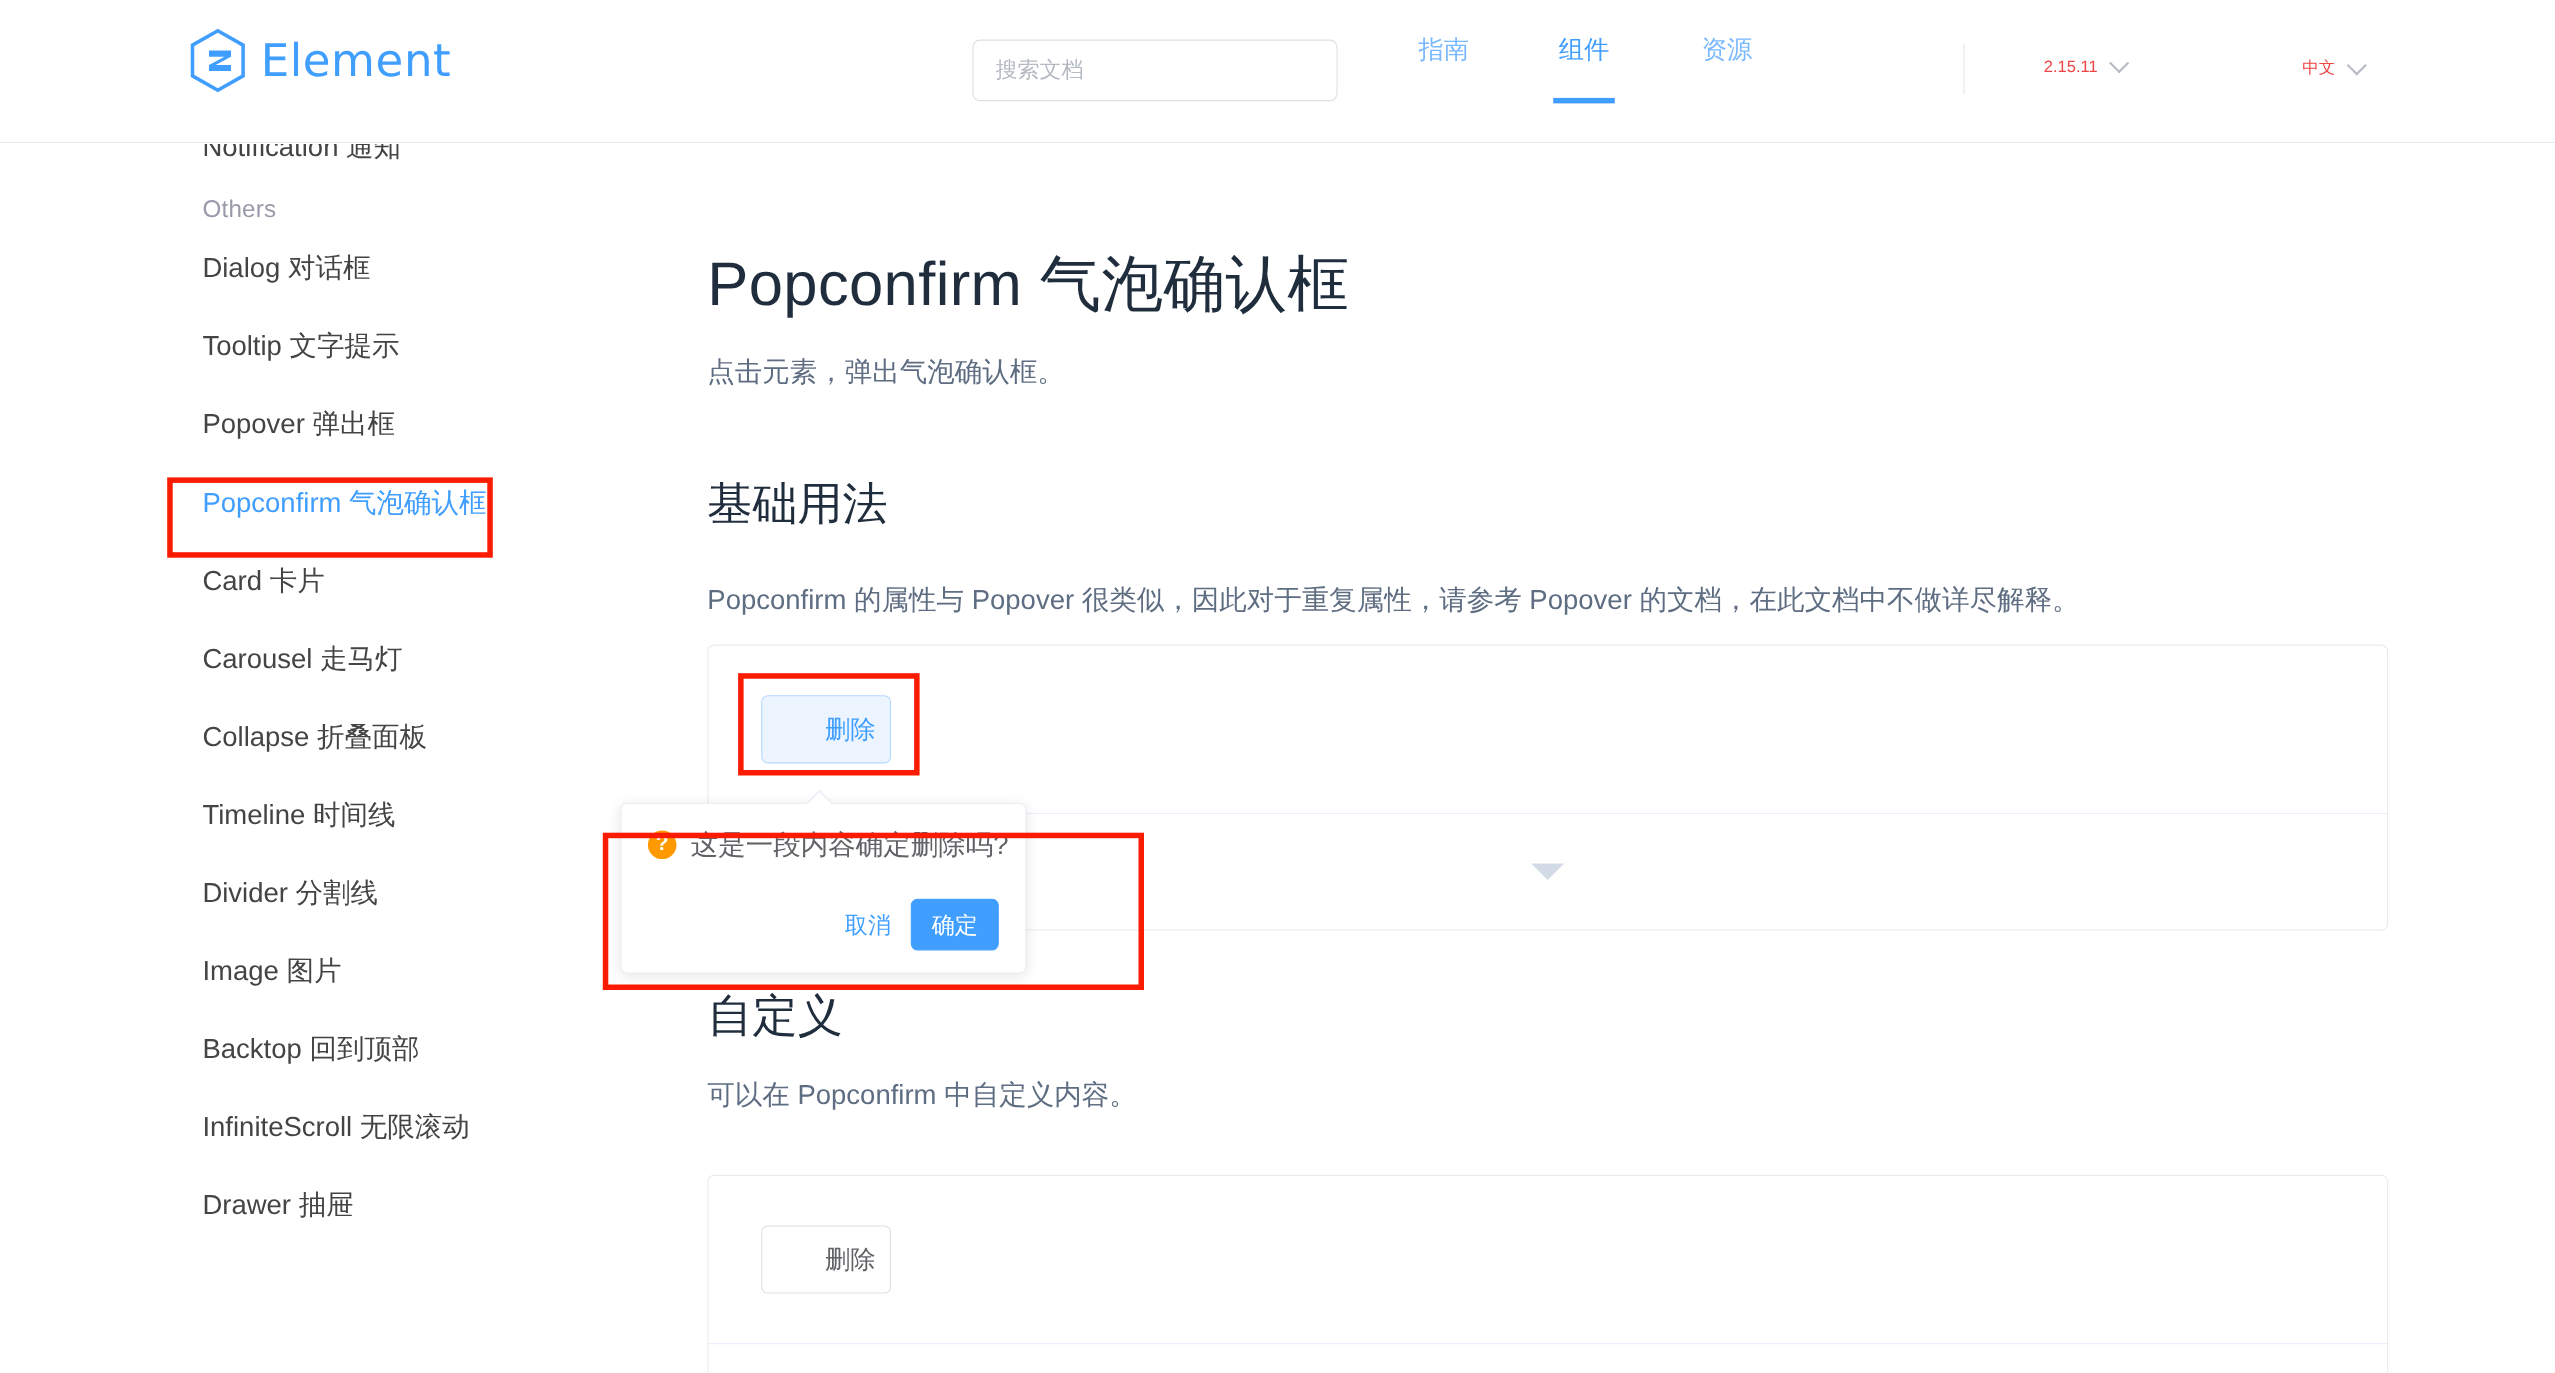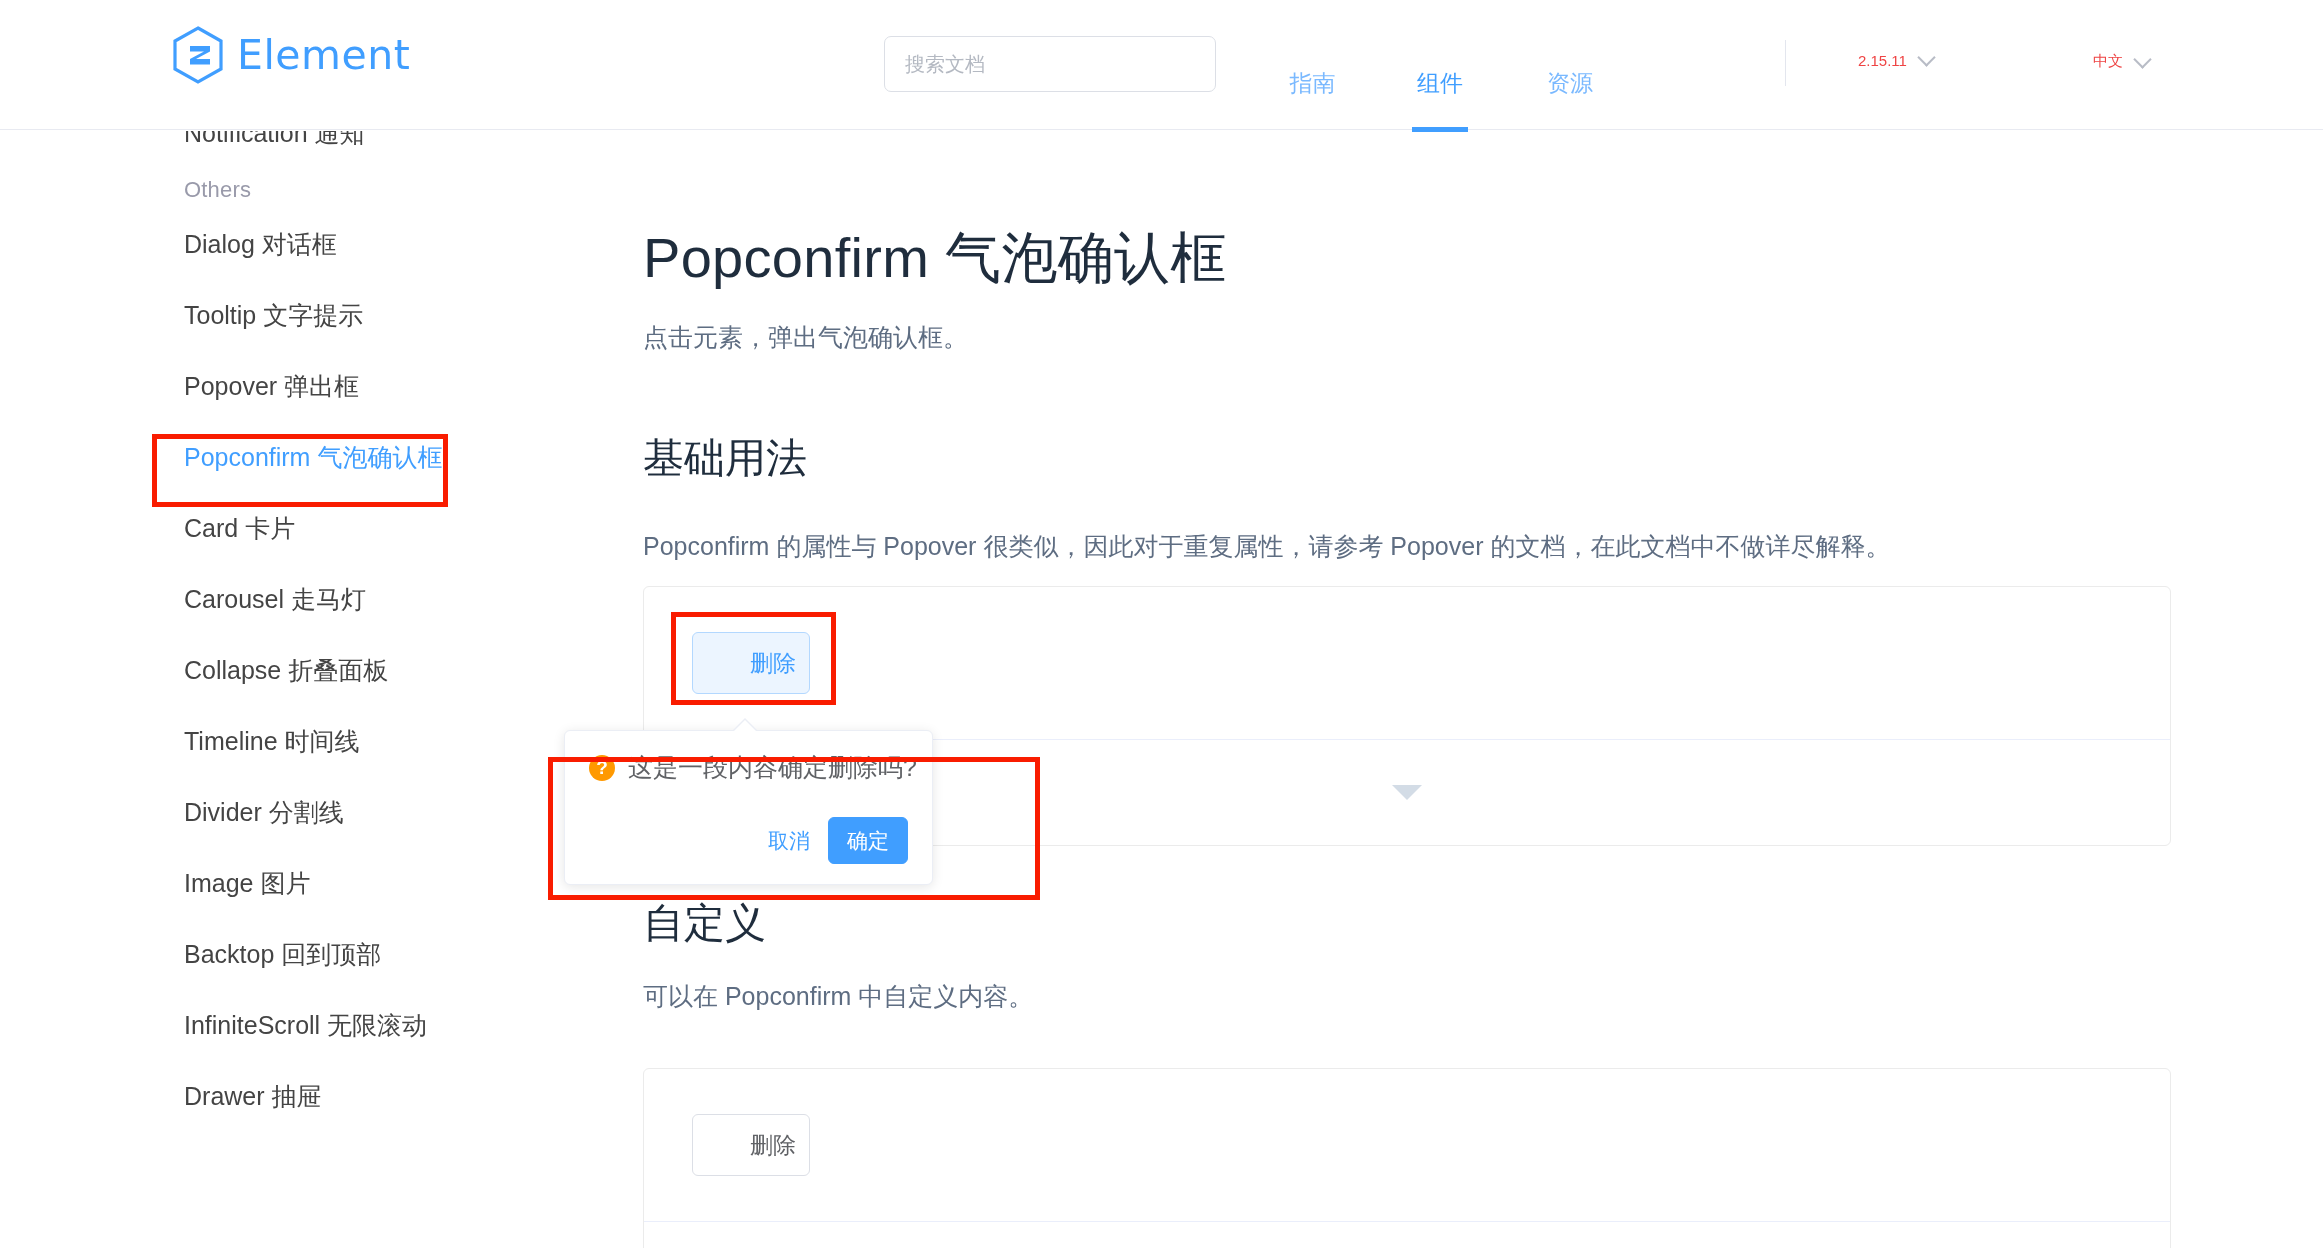--- a/index.html
+++ b/index.html
@@ -36,21 +36,21 @@
     background:#fff;
     display:flex; align-items:center; padding:0 20px;
   }
   .search-input {
     border:none; outline:none; background:transparent;
     width:100%; font-size:20px; color:#606266;
     font-family:"Liberation Sans","DejaVu Sans",sans-serif;
   }
   .search-input::placeholder { color:#b4b9c2; }
 
-  .nav { position:absolute; left:1250px; top:36px; display:flex; align-items:flex-start; height:56px; }
+  .nav { position:absolute; left:1250px; top:36px; display:flex; align-items:flex-end; height:56px; }
   .nav-item {
     position:relative; height:94px; padding:0 0;
     display:flex; align-items:center; justify-content:center;
     font-size:23px; color:#7ab9ff; cursor:pointer;
     width:125px; margin-right:0;
   }
   .nav-item.active { color:#409eff; }
   .nav-item.active .nav-underline {
     position:absolute; bottom:-2px; left:50%; transform:translateX(-50%);
     width:56px; height:5px; background:#409eff;

